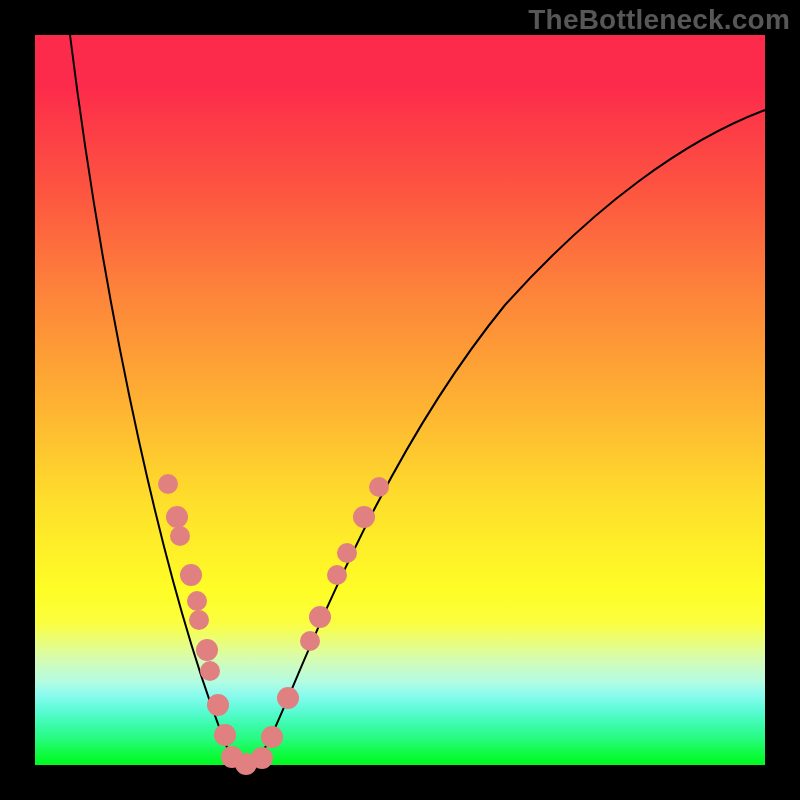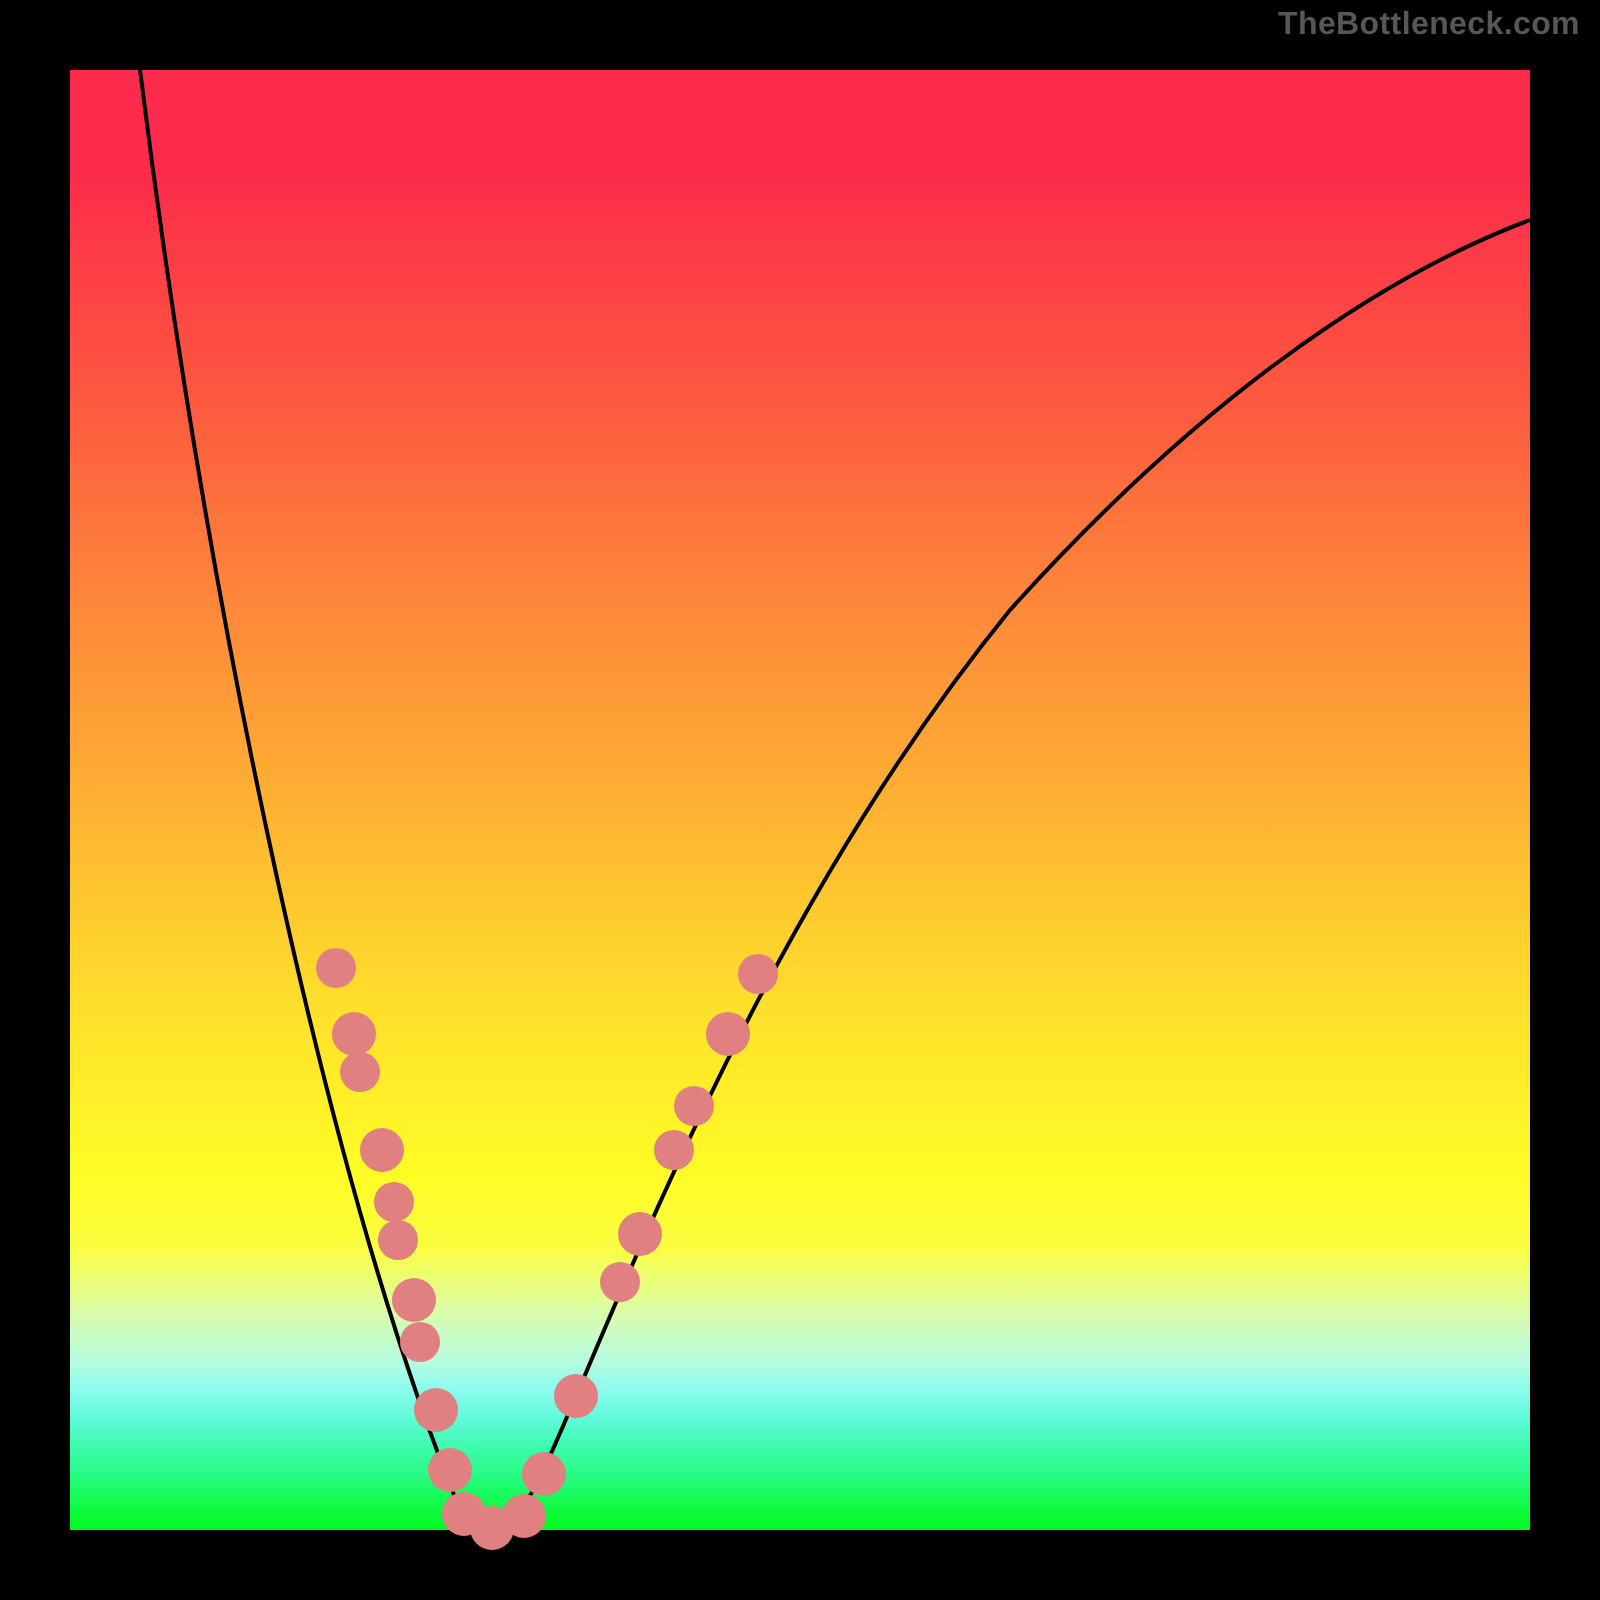--- a/index.html
+++ b/index.html
@@ -45,21 +45,21 @@
       #14fb4f 98%,
       #08fb34 99%,
       #01fa1f 100%
     );
   }
   .watermark {
     position: absolute;
     top: 4px;
     right: 10px;
     font-family: Arial, Helvetica, sans-serif;
-    font-size: 16px;
+    font-size: 28px;
     font-weight: 600;
     color: #575757;
     letter-spacing: 0.2px;
   }
   svg.curve {
     position: absolute;
     left: 0;
     top: 0;
     width: 730px;
     height: 730px;

